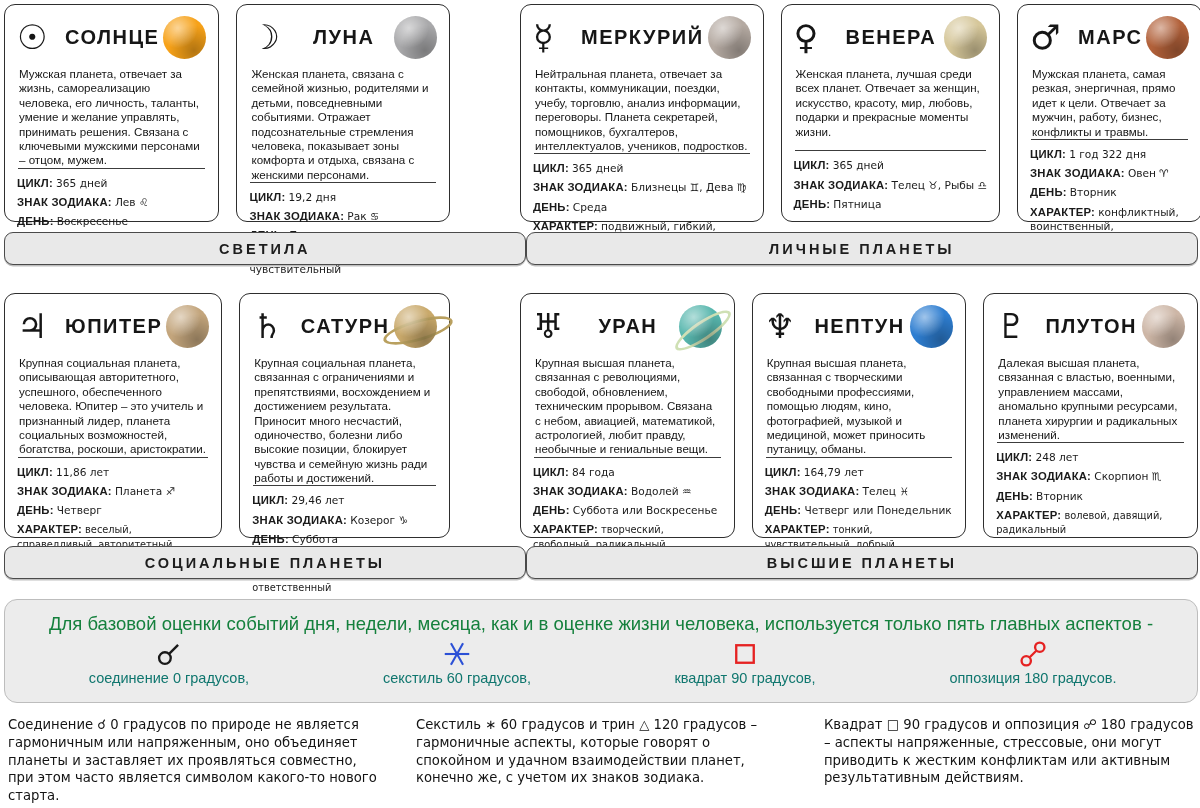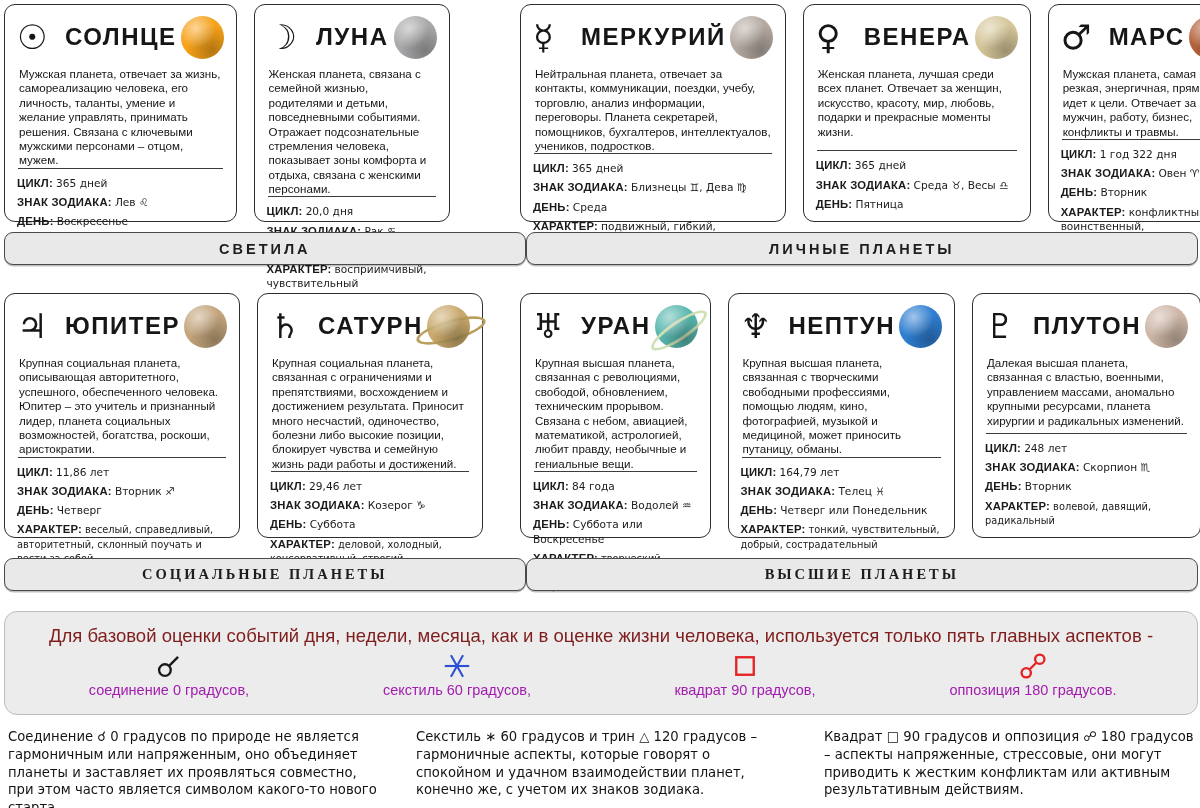--- a/index.html
+++ b/index.html
@@ -10,21 +10,21 @@
   .cards-row{display:flex;justify-content:space-between;}
   .group{display:flex;gap:17px;}
   .group.g2{width:446px;}
   .group.g3{width:678px;}
   .card{flex:1;background:#fff;border:1.6px solid #2e2e2e;border-radius:11px;
         padding:8px 12px 10px 12px;box-sizing:border-box;display:flex;flex-direction:column;}
   .row1 .card{height:218px;}
   .row2 .card{height:245px;}
   .head{display:flex;align-items:center;gap:4px;min-height:48px;}
   .sym{font-family:"DejaVu Sans",sans-serif;font-size:34px;line-height:1;flex:none;width:44px;text-align:left;color:#161616;}
-  .pname{flex:1;text-align:center;font-size:24px;font-weight:600;letter-spacing:1.5px;margin:0;color:#161616;white-space:nowrap;}
+  .pname{flex:1;text-align:center;font-size:20px;font-weight:600;letter-spacing:1.5px;margin:0;color:#161616;white-space:nowrap;}
   .pimg{flex:none;width:43px;height:43px;border-radius:50%;position:relative;}
   .pimg::after{content:'';position:absolute;inset:0;border-radius:50%;
       background:radial-gradient(circle at 34% 28%,rgba(255,255,255,.55),rgba(255,255,255,0) 48%),
                  radial-gradient(circle at 72% 80%,rgba(0,0,0,.28),rgba(0,0,0,0) 55%);}
   .card.saturn .pimg::before{content:'';position:absolute;width:66px;height:15px;left:-12px;top:15px;
       border:3px solid #b9a05f;border-radius:50%;transform:rotate(-16deg);}
   .card.uranus .pimg::before{content:'';position:absolute;width:60px;height:13px;left:-9px;top:16px;
       border:3px solid #cfe0b4;border-radius:50%;transform:rotate(-34deg);}
   .desc{font-size:11.6px;line-height:1.24;margin:6px 2px 0 2px;color:#151515;}
   .facts{margin-top:auto;}
@@ -37,30 +37,30 @@
   .row2 .fact.small .fvalue{font-size:9.8px;}
 
   
   .bars-row{display:flex;justify-content:space-between;margin:10px 0 0 0;}
   .bar{height:33px;background:#e9e9e9;border:1.5px solid #4a4a4a;border-radius:9px;
        display:flex;align-items:center;justify-content:center;font-size:14.5px;font-weight:600;
        letter-spacing:3px;color:#1d1d1d;box-sizing:border-box;box-shadow:0 1.5px 0 rgba(0,0,0,.25);}
   .bar.b2{width:526px;}
   .bar.b3{width:678px;}
   .row2{margin-top:28px;}
-  .bars-row.second{margin-top:20px;font-family:Liberation Serif, serif;}
+  .bars-row.second{margin-top:8px;}
 
   
   .banner{margin-top:20px;background:#ececec;border:1px solid #bdbdbd;border-radius:13px;
           padding:11px 20px 12px 20px;box-sizing:border-box;height:104px;}
-  .banner-title{margin:2px 0 0 0;text-align:center;font-size:18.5px;font-weight:500;color:#7f1d1d;}
+  .banner-title{margin:2px 0 0 0;text-align:center;font-size:18.5px;font-weight:500;color:#15803d;}
   .aspect-row{display:flex;margin-top:5px;}
   .aspect{flex:1;display:flex;flex-direction:column;align-items:center;}
   .asym{width:28px;height:28px;display:block;}
-  .alabel{font-size:14.5px;color:#a21caf;margin-top:2px;text-align:center;}
+  .alabel{font-size:14.5px;color:#0f766e;margin-top:2px;text-align:center;}
 
   
   .footnotes{display:flex;gap:38px;margin:13px 4px 0 4px;}
   .footnote{flex:1;font-family:"DejaVu Sans",sans-serif;font-size:13.2px;line-height:1.35;margin:0;color:#131313;}
 </style>
 </head>
 <body>
 
 <div class="page">
 
@@ -85,21 +85,21 @@
 
       <article class="card">
         <header class="head">
           <span class="sym">☽</span>
           <h2 class="pname">ЛУНА</h2>
           <span class="pimg" style="background: rgb(169, 169, 171);"></span>
         </header>
         <p class="desc">Женская планета, связана с семейной жизнью, родителями и детьми, повседневными событиями. Отражает подсознательные стремления человека, показывает зоны комфорта и отдыха, связана с женскими персонами.</p>
         <div class="facts">
           <div class="divider"></div>
-          <div class="fact"><span class="flabel">ЦИКЛ:</span> <span class="fvalue">20,0 дня</span></div>
+          <div class="fact"><span class="flabel">ЦИКЛ:</span> <span class="fvalue">19,2 дня</span></div>
           <div class="fact"><span class="flabel">ЗНАК ЗОДИАКА:</span> <span class="fvalue">Рак ♋</span></div>
           <div class="fact"><span class="flabel">ДЕНЬ:</span> <span class="fvalue">Понедельник</span></div>
           <div class="fact"><span class="flabel">ХАРАКТЕР:</span> <span class="fvalue">восприимчивый, чувствительный</span></div>
         </div>
       </article>
 
     </div>
     <div class="group g3">
 
       <article class="card">
@@ -121,21 +121,21 @@
       <article class="card">
         <header class="head">
           <span class="sym">♀</span>
           <h2 class="pname">ВЕНЕРА</h2>
           <span class="pimg" style="background: rgb(214, 199, 154);"></span>
         </header>
         <p class="desc">Женская планета, лучшая среди всех планет. Отвечает за женщин, искусство, красоту, мир, любовь, подарки и прекрасные моменты жизни.</p>
         <div class="facts">
           <div class="divider"></div>
           <div class="fact"><span class="flabel">ЦИКЛ:</span> <span class="fvalue">365 дней</span></div>
-          <div class="fact"><span class="flabel">ЗНАК ЗОДИАКА:</span> <span class="fvalue">Среда ♉, Весы ♎</span></div>
+          <div class="fact"><span class="flabel">ЗНАК ЗОДИАКА:</span> <span class="fvalue">Телец ♉, Рыбы ♎</span></div>
           <div class="fact"><span class="flabel">ДЕНЬ:</span> <span class="fvalue">Пятница</span></div>
         </div>
       </article>
 
       <article class="card">
         <header class="head">
           <span class="sym">♂</span>
           <h2 class="pname">МАРС</h2>
           <span class="pimg" style="background: rgb(178, 97, 58);"></span>
         </header>
@@ -163,21 +163,21 @@
       <article class="card">
         <header class="head">
           <span class="sym">♃</span>
           <h2 class="pname">ЮПИТЕР</h2>
           <span class="pimg" style="background: rgb(195, 165, 124);"></span>
         </header>
         <p class="desc">Крупная социальная планета, описывающая авторитетного, успешного, обеспеченного человека. Юпитер – это учитель и признанный лидер, планета социальных возможностей, богатства, роскоши, аристократии.</p>
         <div class="facts">
           <div class="divider"></div>
           <div class="fact"><span class="flabel">ЦИКЛ:</span> <span class="fvalue">11,86 лет</span></div>
-          <div class="fact"><span class="flabel">ЗНАК ЗОДИАКА:</span> <span class="fvalue">Вторник ♐</span></div>
+          <div class="fact"><span class="flabel">ЗНАК ЗОДИАКА:</span> <span class="fvalue">Планета ♐</span></div>
           <div class="fact"><span class="flabel">ДЕНЬ:</span> <span class="fvalue">Четверг</span></div>
           <div class="fact small"><span class="flabel">ХАРАКТЕР:</span> <span class="fvalue">веселый, справедливый, авторитетный, склонный поучать и вести за собой</span></div>
         </div>
       </article>
 
       <article class="card saturn">
         <header class="head">
           <span class="sym">♄</span>
           <h2 class="pname">САТУРН</h2>
           <span class="pimg" style="background: rgb(201, 169, 107);"></span>

